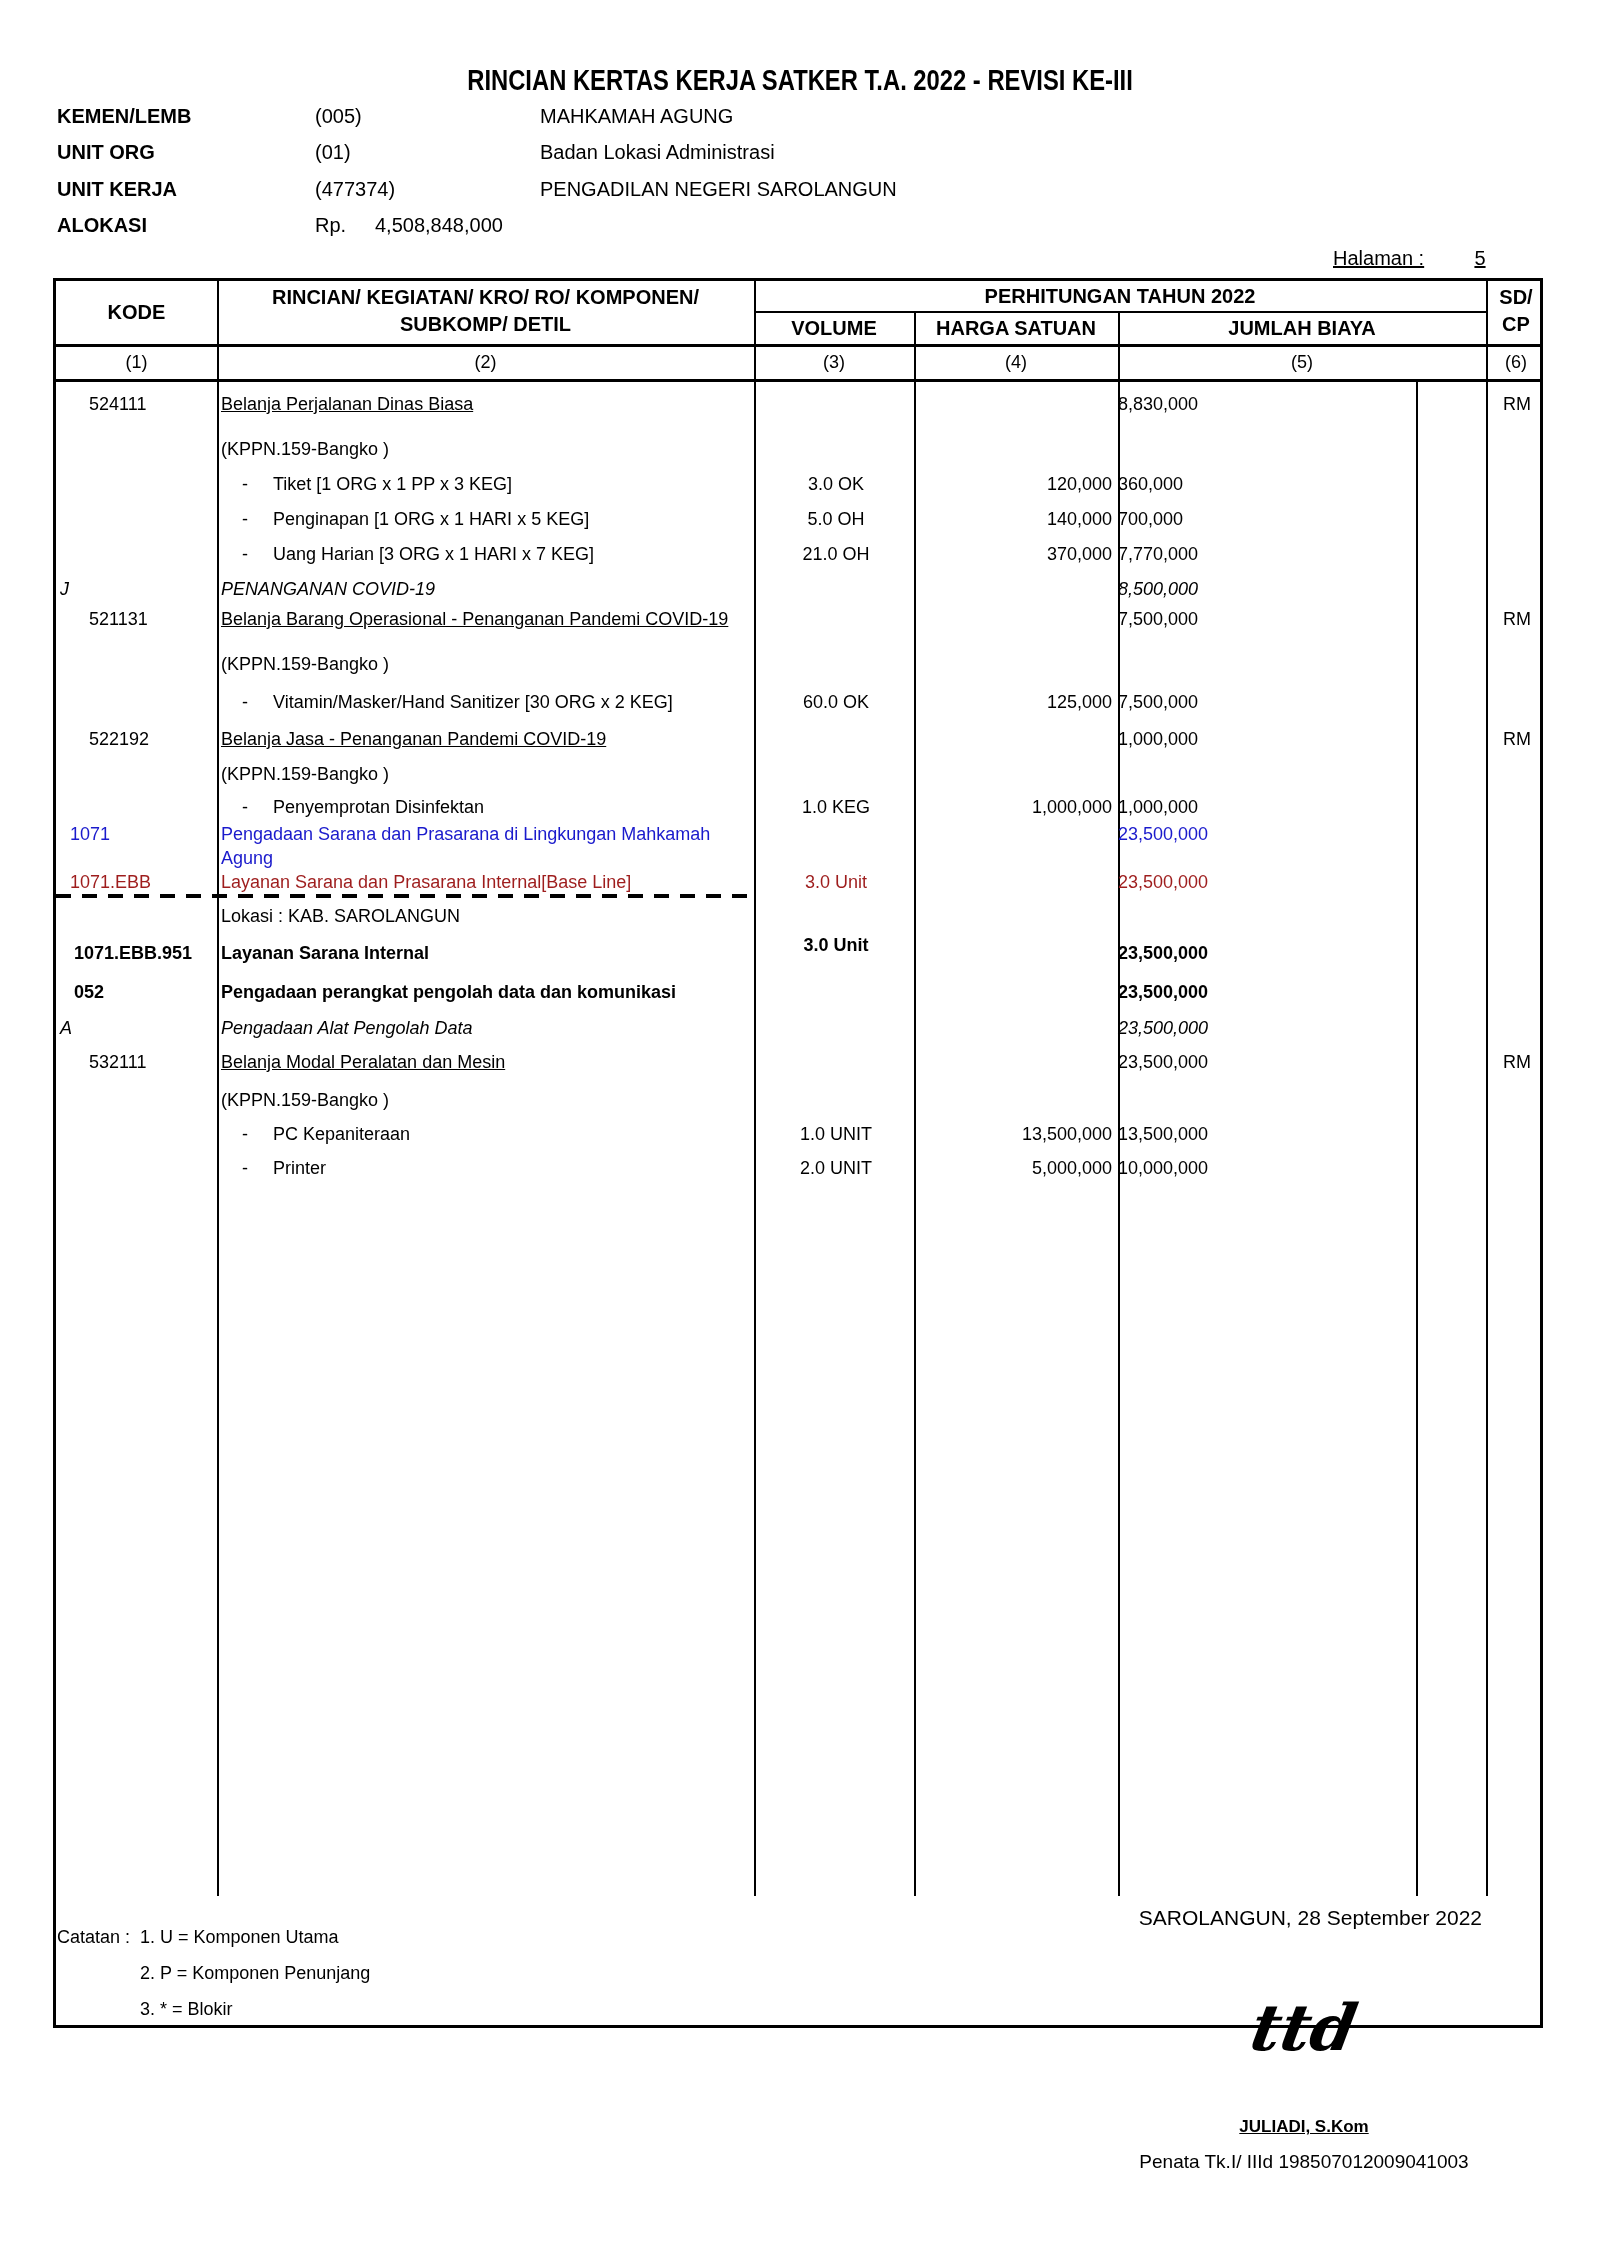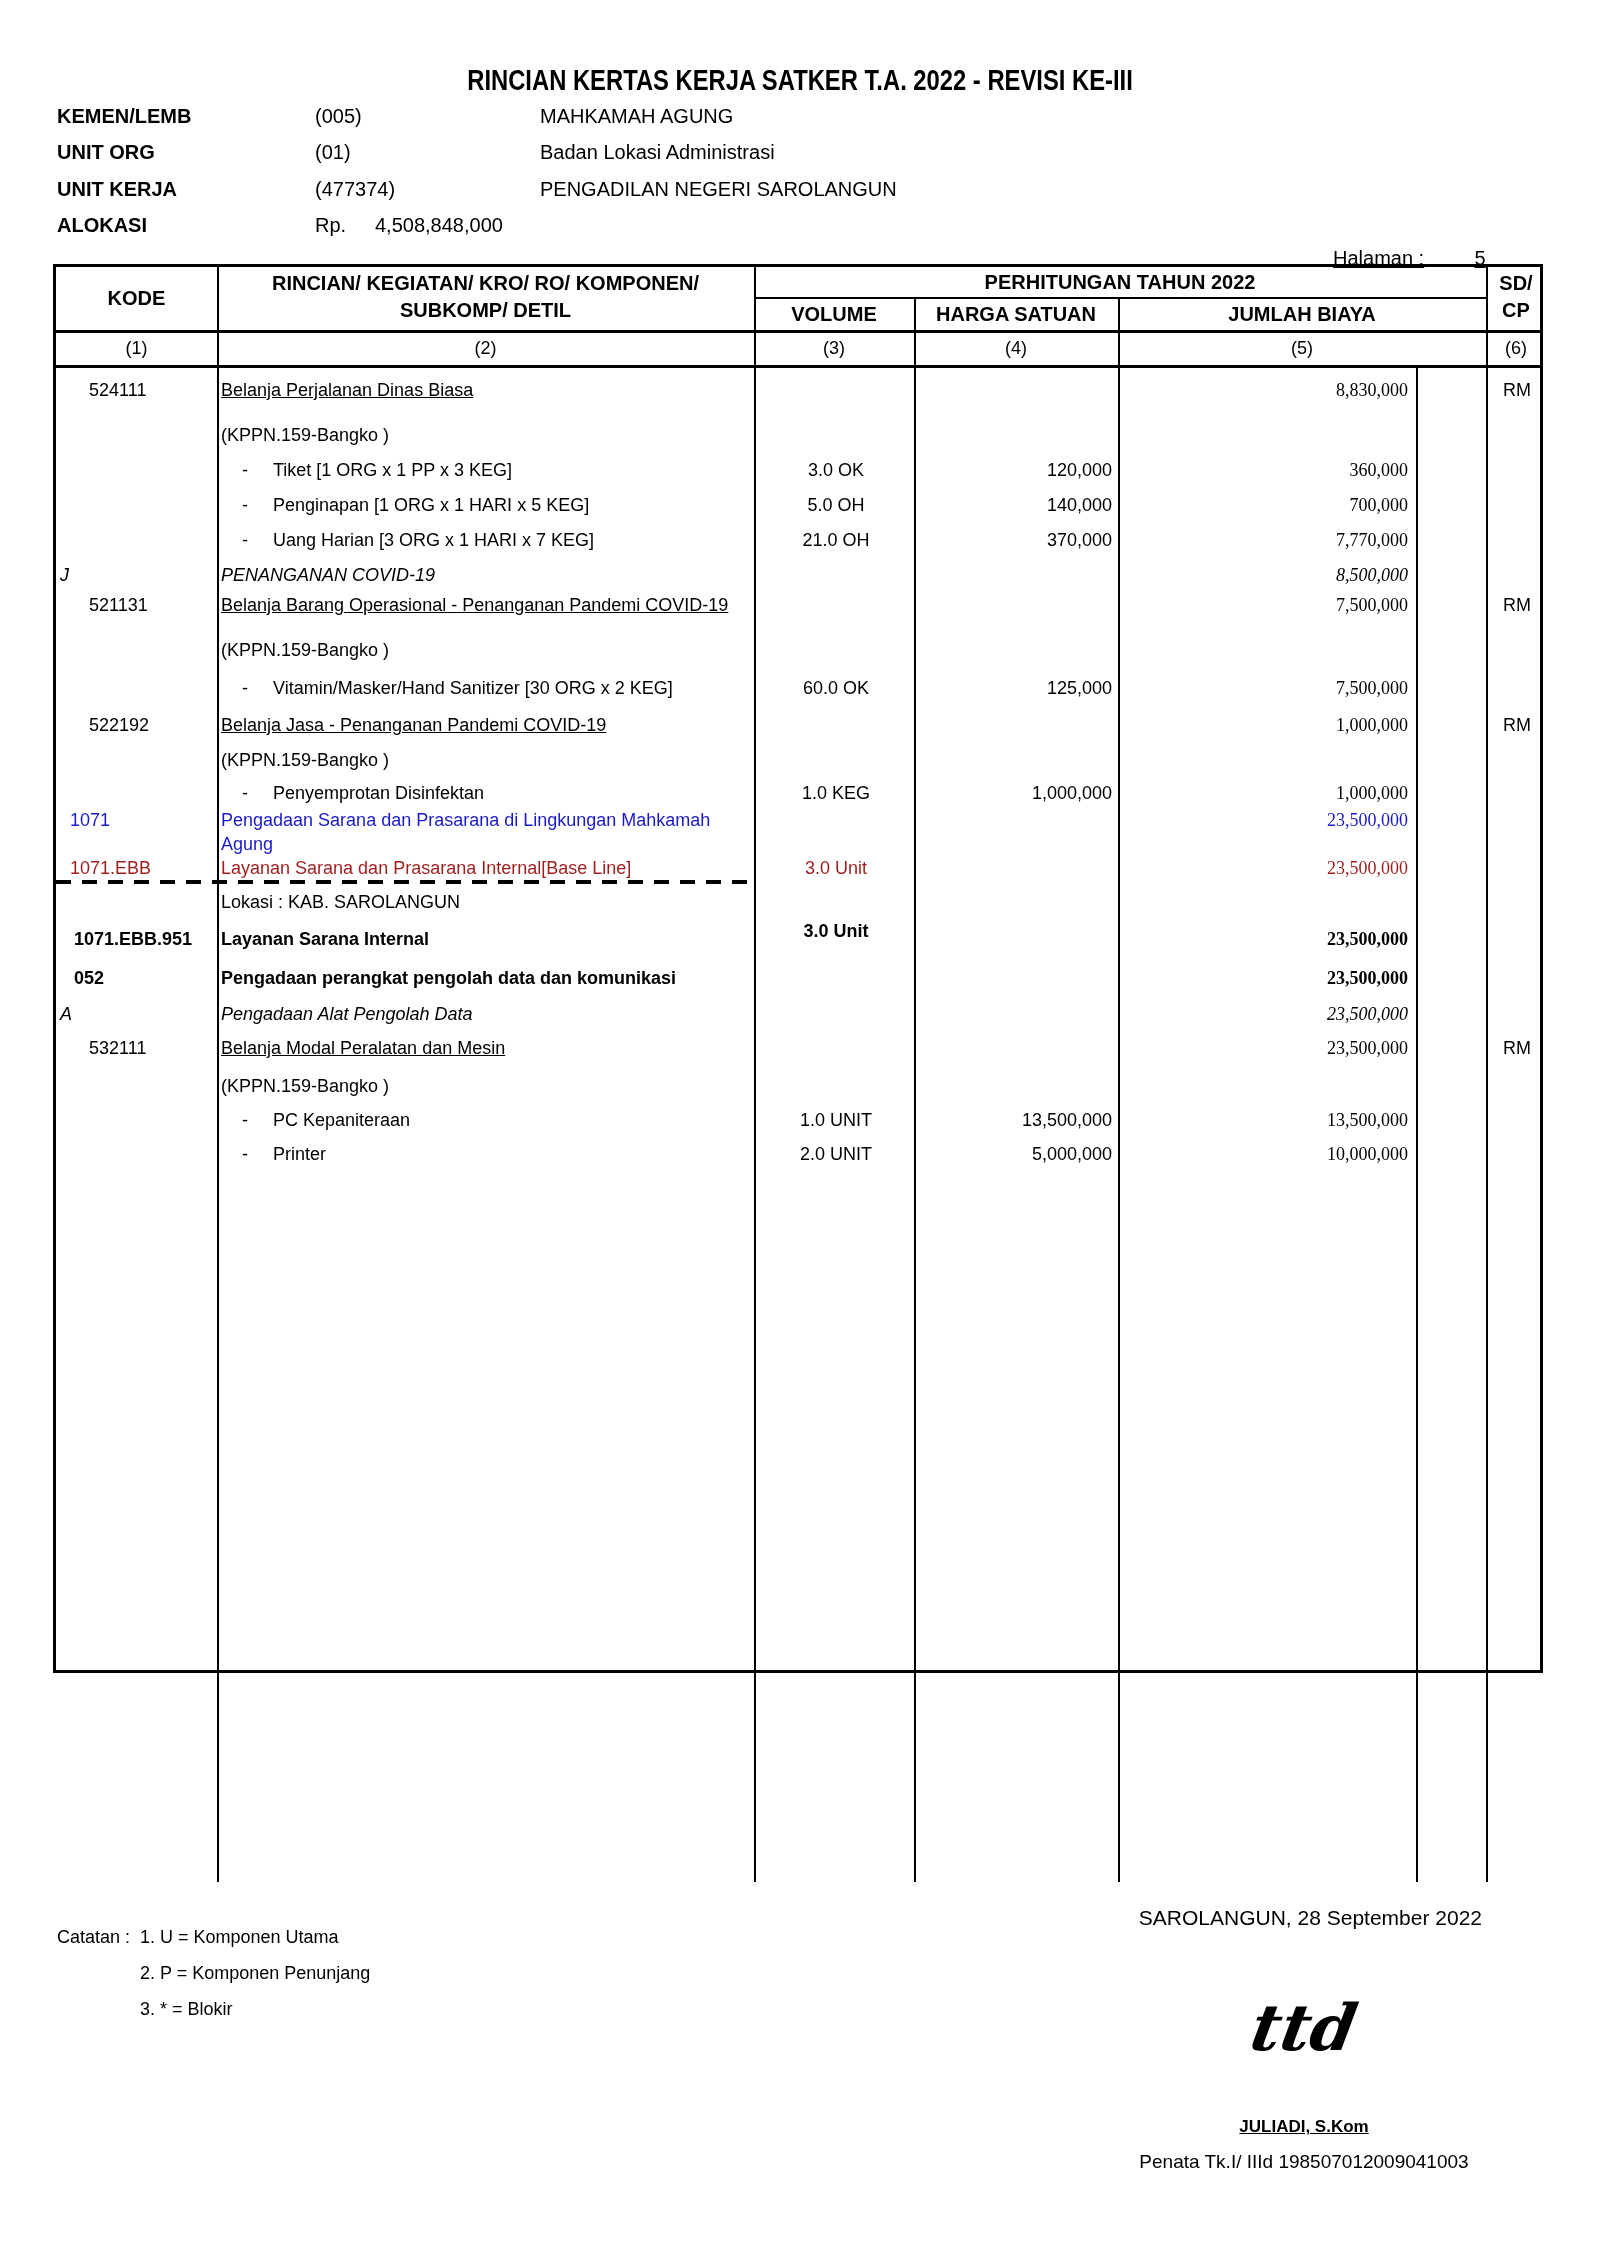--- a/index.html
+++ b/index.html
@@ -15,39 +15,39 @@
     font-size:29px;font-weight:bold;transform:scaleX(.82);transform-origin:center;
     white-space:nowrap;
   }
   .meta-label{font-size:20px;font-weight:bold;}
   .meta-code{font-size:20px;}
   .meta-code.bold{font-weight:normal;}
   .meta-value{font-size:20px;}
   .halaman{font-size:20px;text-decoration:underline;}
   
   .rkk-table{
-    position:absolute;left:53px;top:264px;width:1490px;height:1409px;
+    position:absolute;left:53px;top:278px;width:1490px;height:1750px;
     border:3px solid #000;box-sizing:border-box;
   }
   .vline{position:absolute;width:2px;background:#000;}
   .hline{position:absolute;height:3px;background:#000;left:0;width:1484px;}
   .hline.thin{height:2px;}
   .th{
     position:absolute;font-size:20px;font-weight:bold;text-align:center;white-space:nowrap;
   }
   .tnum{position:absolute;font-size:18px;text-align:center;}
   
   .trow{position:absolute;left:0;width:100%;height:0;font-size:18px;}
   .trow>div{position:absolute;top:0;white-space:nowrap;line-height:24px;}
   .c-kode{left:33px;}
   .c-desc{left:165px;width:515px;white-space:normal !important;}
   .c-dash{left:186px;}
   .c-vol{left:700px;width:160px;text-align:center;}
   .c-harga{left:860px;width:196px;text-align:right;}
-  .c-jumlah{left:1062px;width:290px;text-align:right;font-family:Liberation Serif, serif;}
+  .c-jumlah{left:1062px;width:290px;text-align:left;}
   .c-sdcp{left:1432px;width:58px;text-align:center;}
   .lv-account .c-desc{text-decoration:underline;}
   .lv-detail .c-desc{left:217px;}
   .lv-komponen{font-style:italic;}
   .lv-komponen .c-kode{left:4px;}
   .lv-kro{color:var(--c-blue,#1A1ACC);}
   .lv-ro{color:var(--c-red,#9E1D1D);}
   .lv-kro .c-kode,.lv-ro .c-kode{left:14px;}
   .lv-suboutput{font-weight:bold;}
   .lv-suboutput .c-kode{left:18px;}

